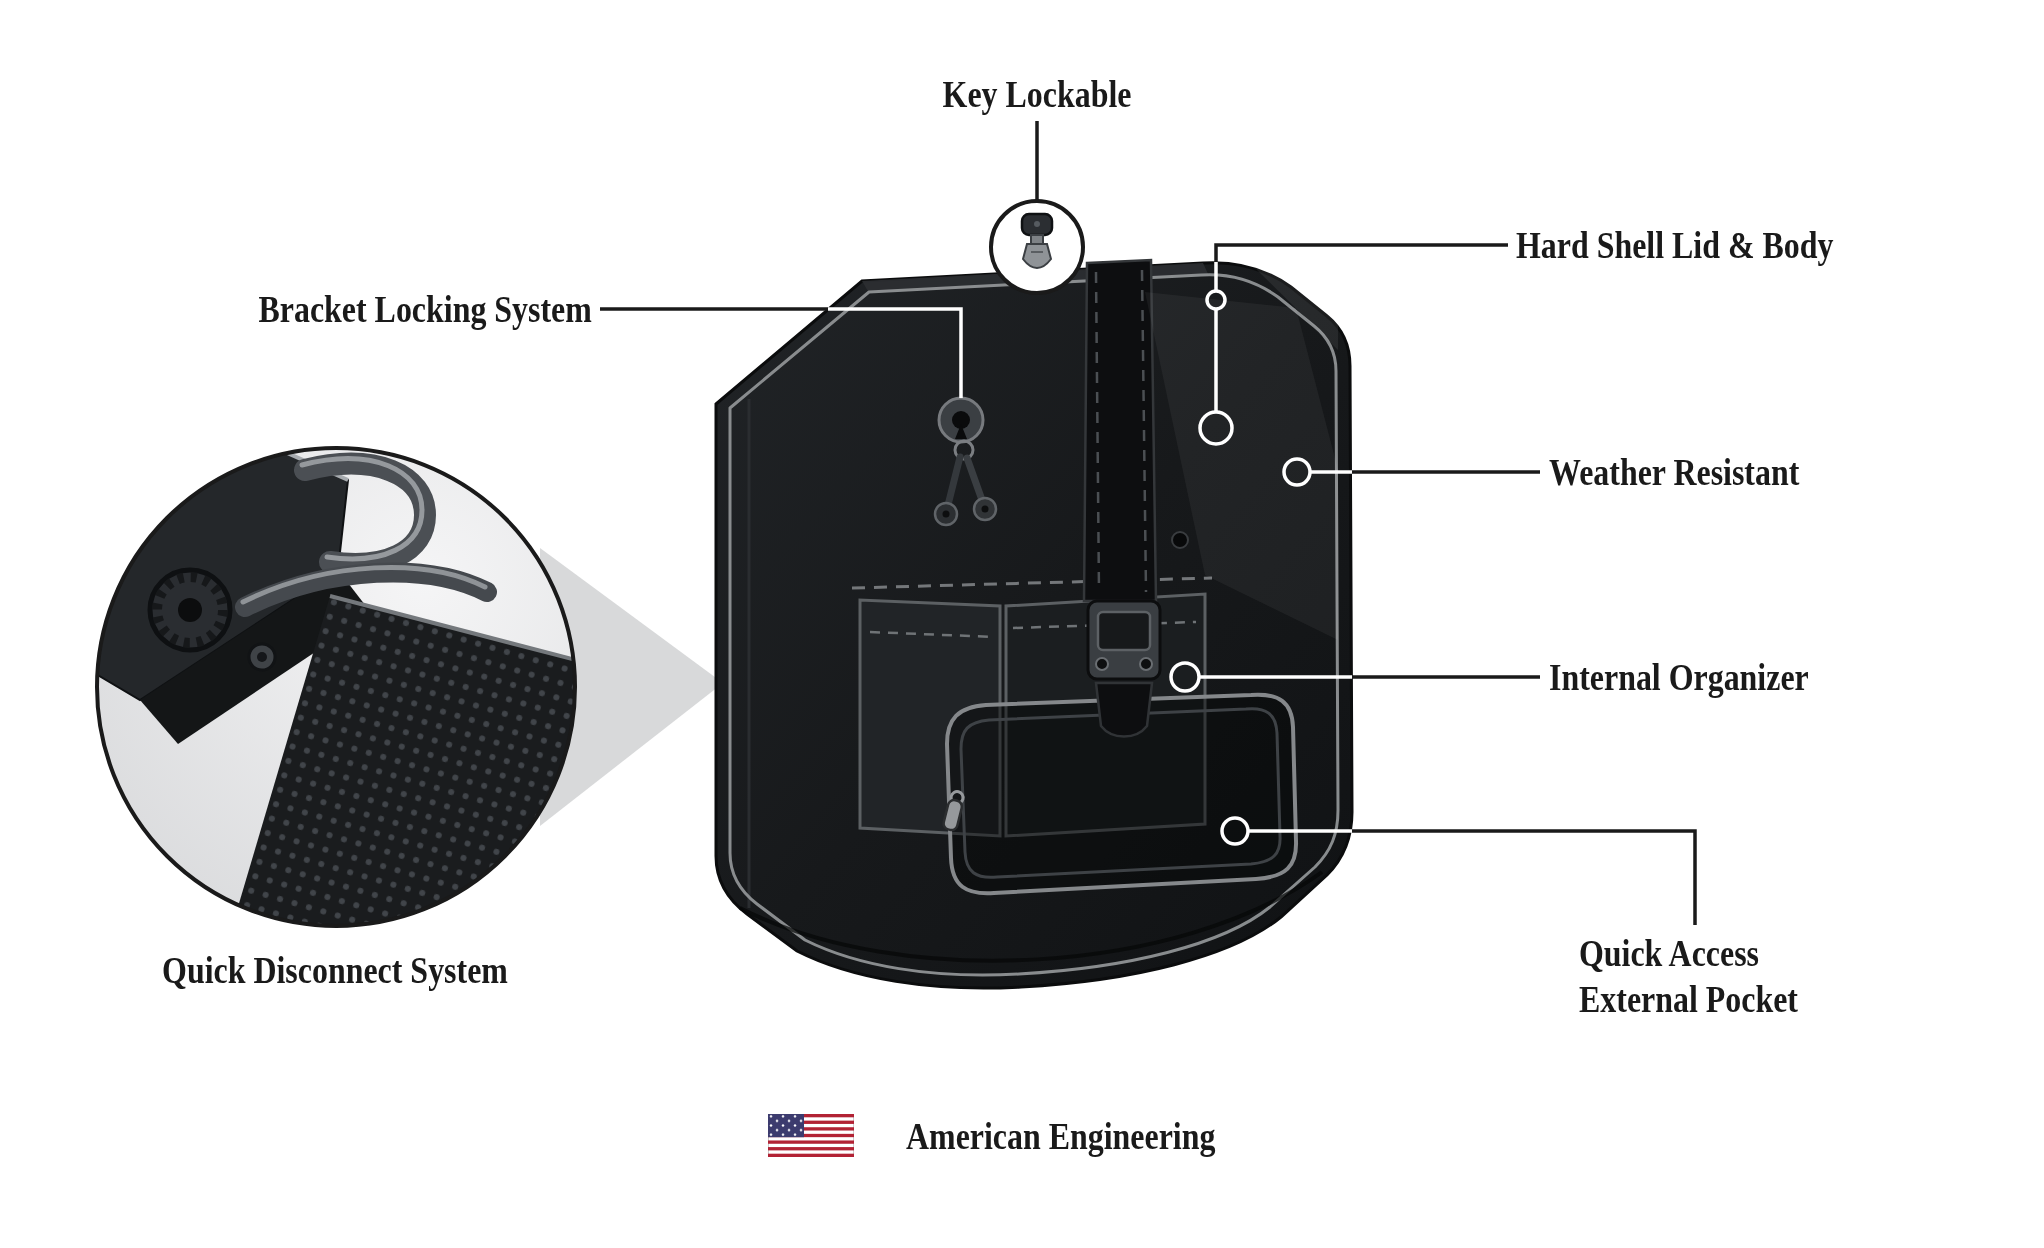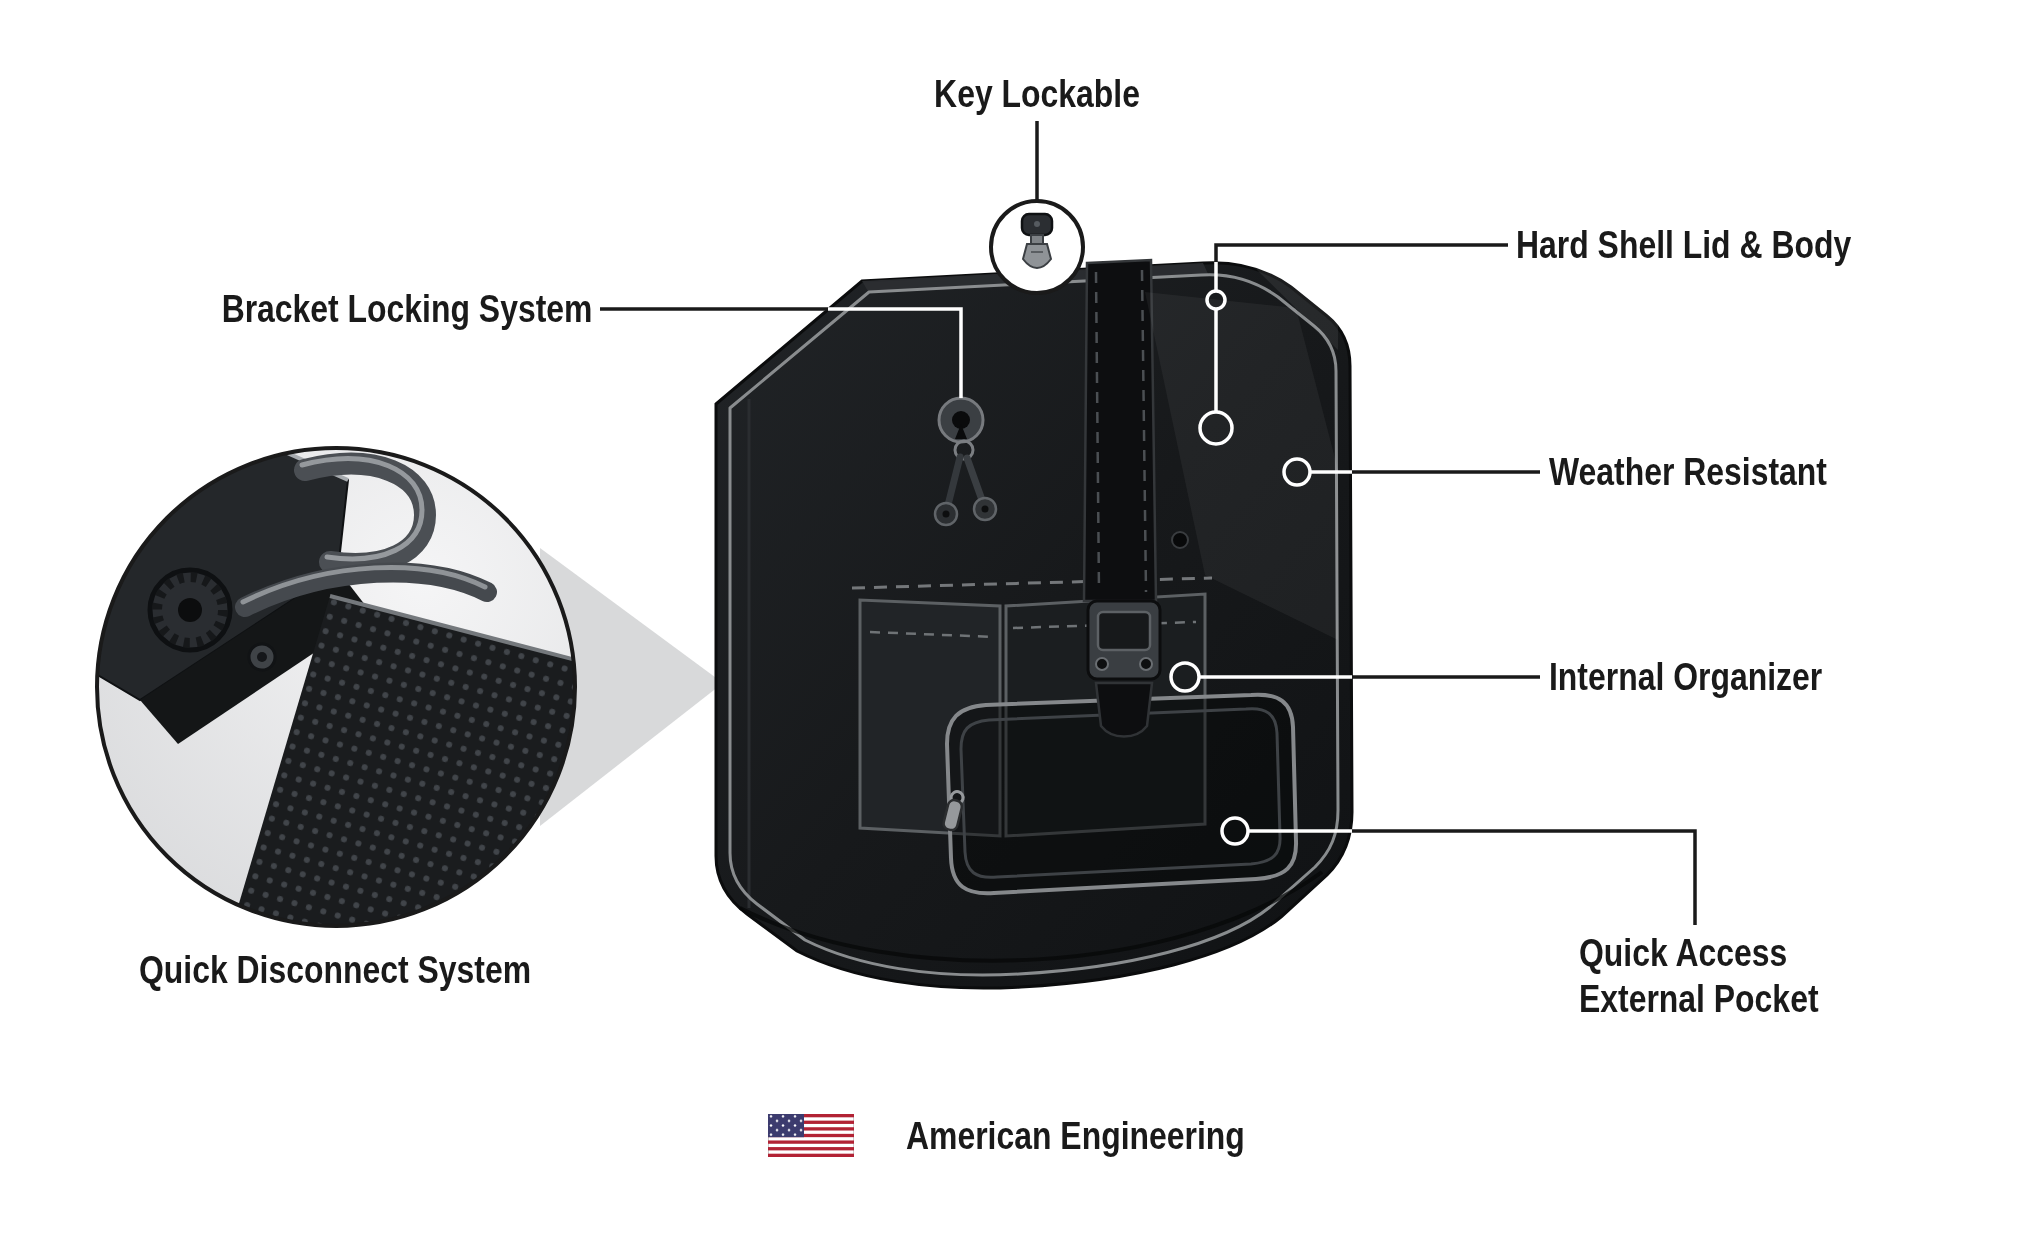--- a/index.html
+++ b/index.html
@@ -1,21 +1,21 @@
 <!DOCTYPE html>
 <html style="--label-text: #1a1a1a; --callout-line: #1a1a1a; --callout-line-on-bag: #ffffff; --inset-triangle: #d8d9da; --bag-body: #17191b; --flag-red: #B22234; --flag-blue: #3C3B6E;"><head>
 <meta charset="utf-8">
 <style>
   html,body{margin:0;padding:0;background:#ffffff;}
   .stage{
     position:relative;
     width:2044px;height:1248px;
     background:#ffffff;
     overflow:hidden;
-    font-family:Liberation Sans, sans-serif;
+    font-family:Liberation Serif, serif;
   }
   .art{position:absolute;left:0;top:0;width:2044px;height:1248px;}
   .lbl{
     position:absolute;
     font-weight:700;
     font-size:38px;
     letter-spacing:0;
     color:var(--label-text,#1a1a1a);
     white-space:nowrap;
     line-height:1.22;

